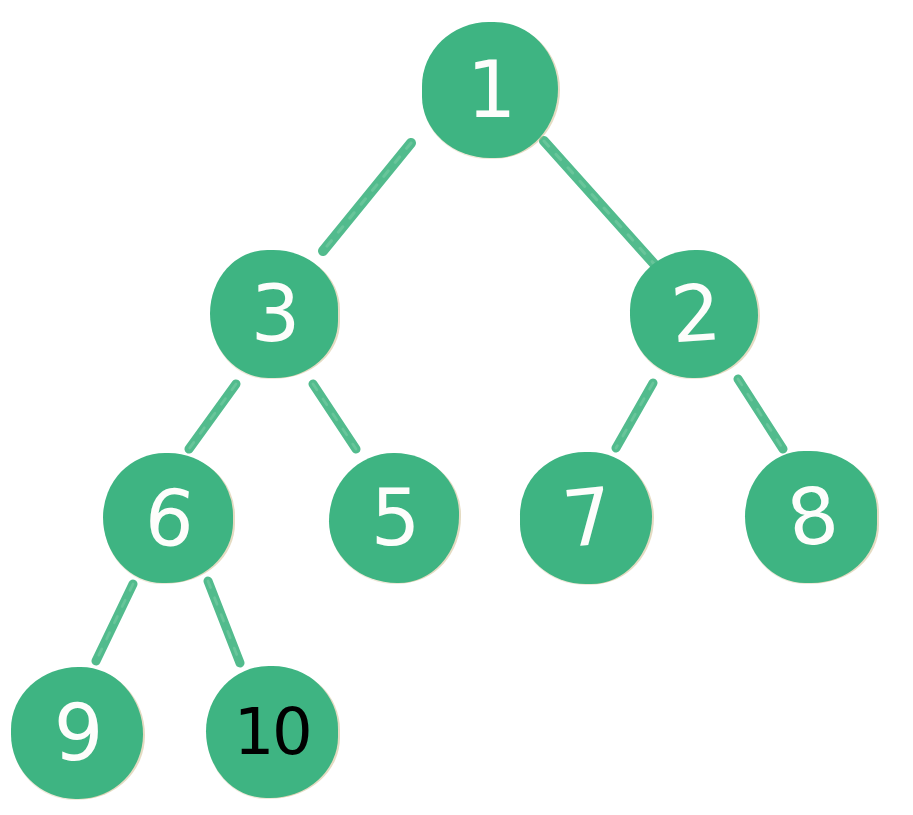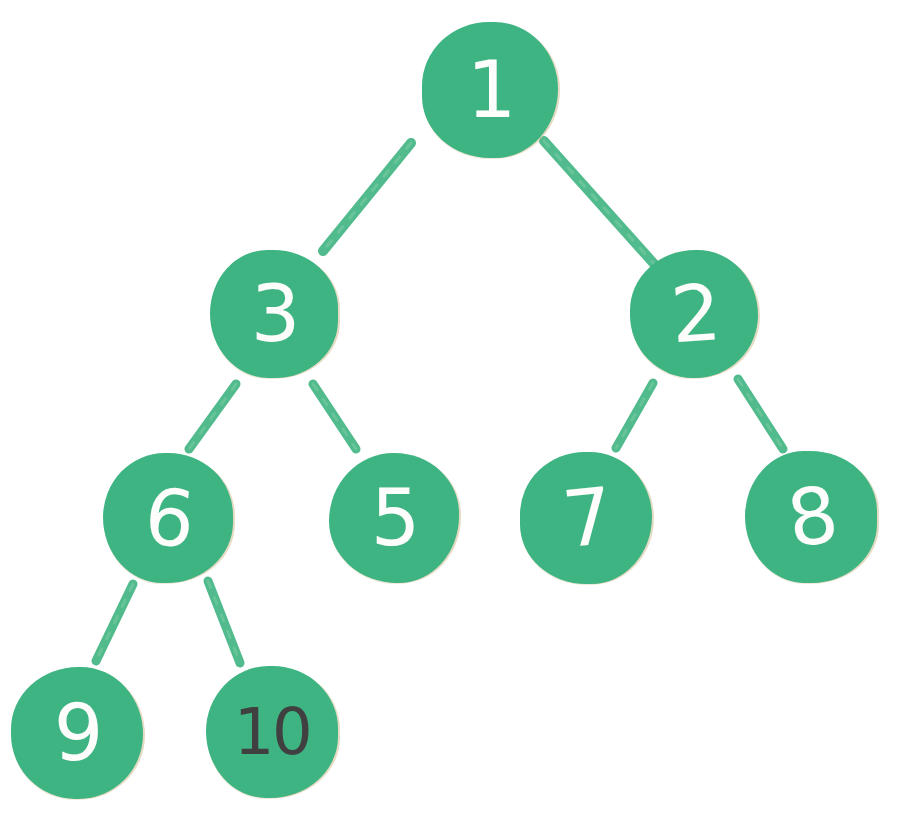--- a/index.html
+++ b/index.html
@@ -93,16 +93,16 @@
       <div class="node" style="left: 520px; top: 452px; width: 132px; height: 132px; background: rgb(62, 180, 130); border-radius: 51% 49% 48% 52% / 49% 51% 53% 47%; box-shadow: rgba(205, 189, 143, 0.55) 3px 1px 0px -1px, rgba(205, 189, 143, 0.35) -1px 3px 0px -2px;">
         <span class="digit" style="color: rgb(253, 253, 251); font-size: 78px; transform: rotate(-6deg);">7</span>
       </div>
       <div class="node" style="left: 745px; top: 451px; width: 132px; height: 132px; background: rgb(62, 180, 130); border-radius: 47% 53% 52% 48% / 52% 48% 47% 53%; box-shadow: rgba(205, 189, 143, 0.55) 3px 1px 0px -1px, rgba(205, 189, 143, 0.35) -1px 3px 0px -2px;">
         <span class="digit" style="color: rgb(253, 253, 251); font-size: 78px; transform: rotate(-8deg);">8</span>
       </div>
       <div class="node" style="left: 11px; top: 667px; width: 132px; height: 132px; background: rgb(62, 180, 130); border-radius: 52% 48% 50% 50% / 48% 52% 50% 50%; box-shadow: rgba(205, 189, 143, 0.55) 3px 1px 0px -1px, rgba(205, 189, 143, 0.35) -1px 3px 0px -2px;">
         <span class="digit" style="color: rgb(253, 253, 251); font-size: 78px; transform: rotate(0deg);">9</span>
       </div>
       <div class="node" style="left: 206px; top: 666px; width: 132px; height: 132px; background: rgb(62, 180, 130); border-radius: 49% 51% 53% 47% / 51% 49% 48% 52%; box-shadow: rgba(205, 189, 143, 0.55) 3px 1px 0px -1px, rgba(205, 189, 143, 0.35) -1px 3px 0px -2px;">
-        <span class="digit" style="color: #404040; font-size: 64px; transform: rotate(0deg);">10</span>
+        <span class="digit" style="color: #000000; font-size: 64px; transform: rotate(0deg);">10</span>
       </div>
     </div>
 </div>
 
 </body></html>

